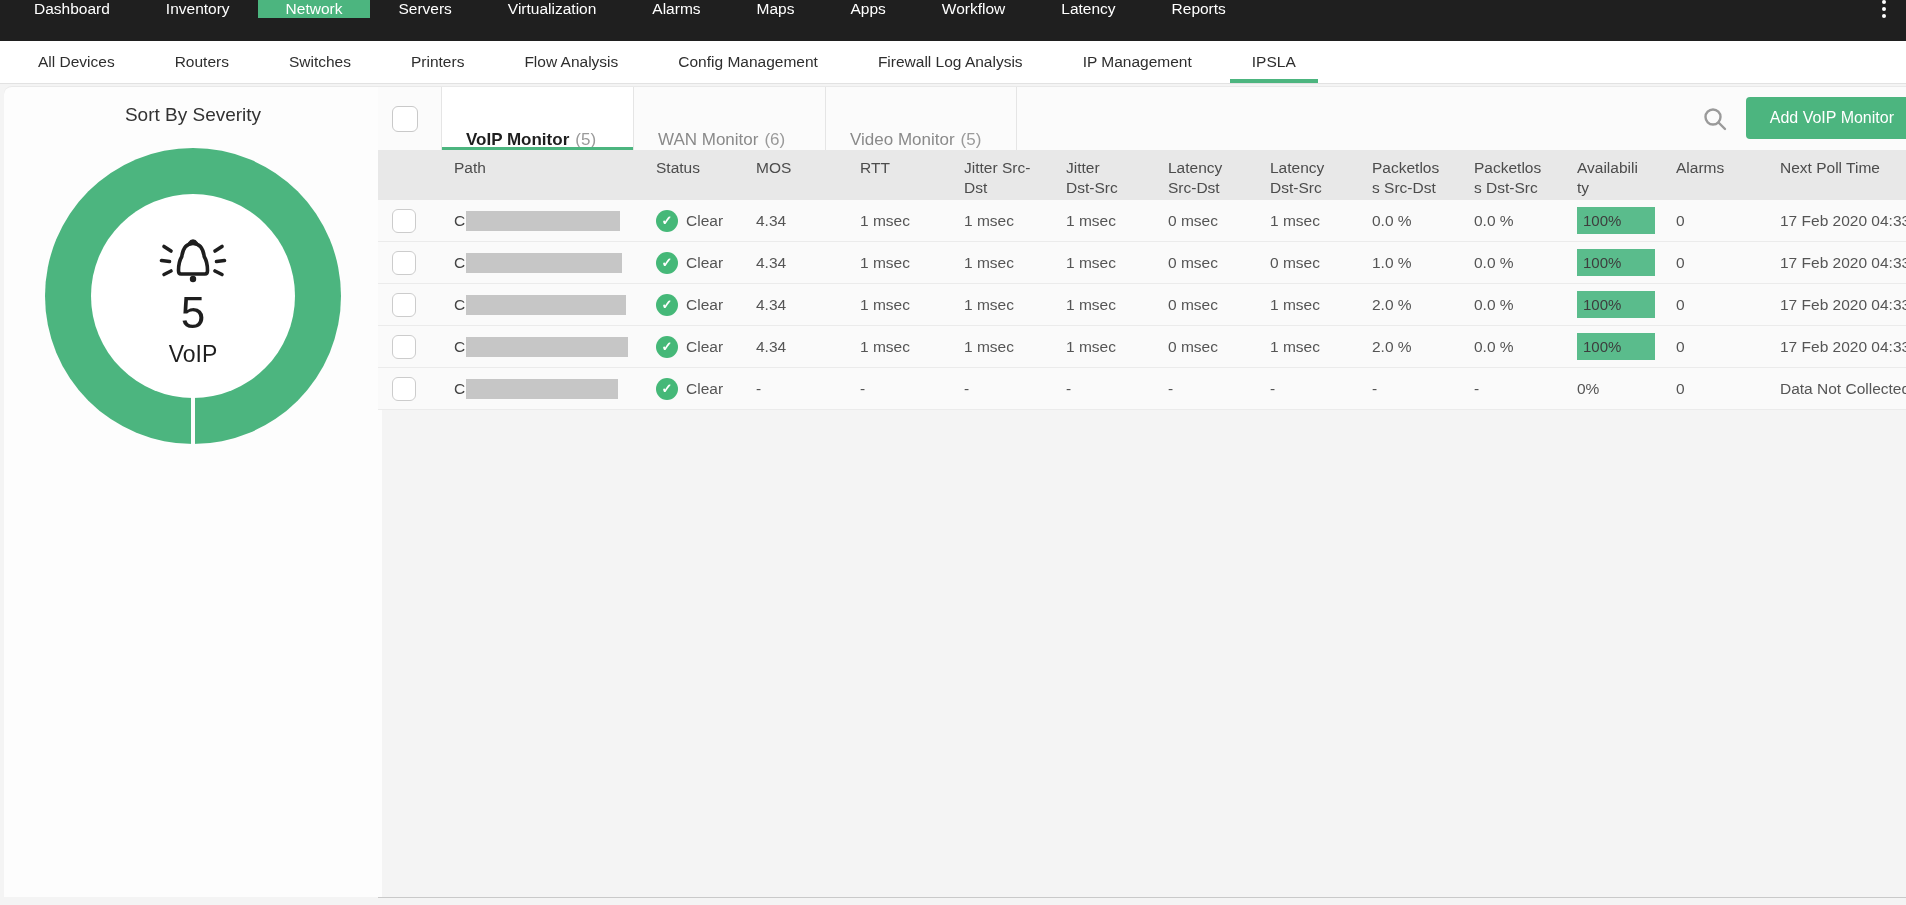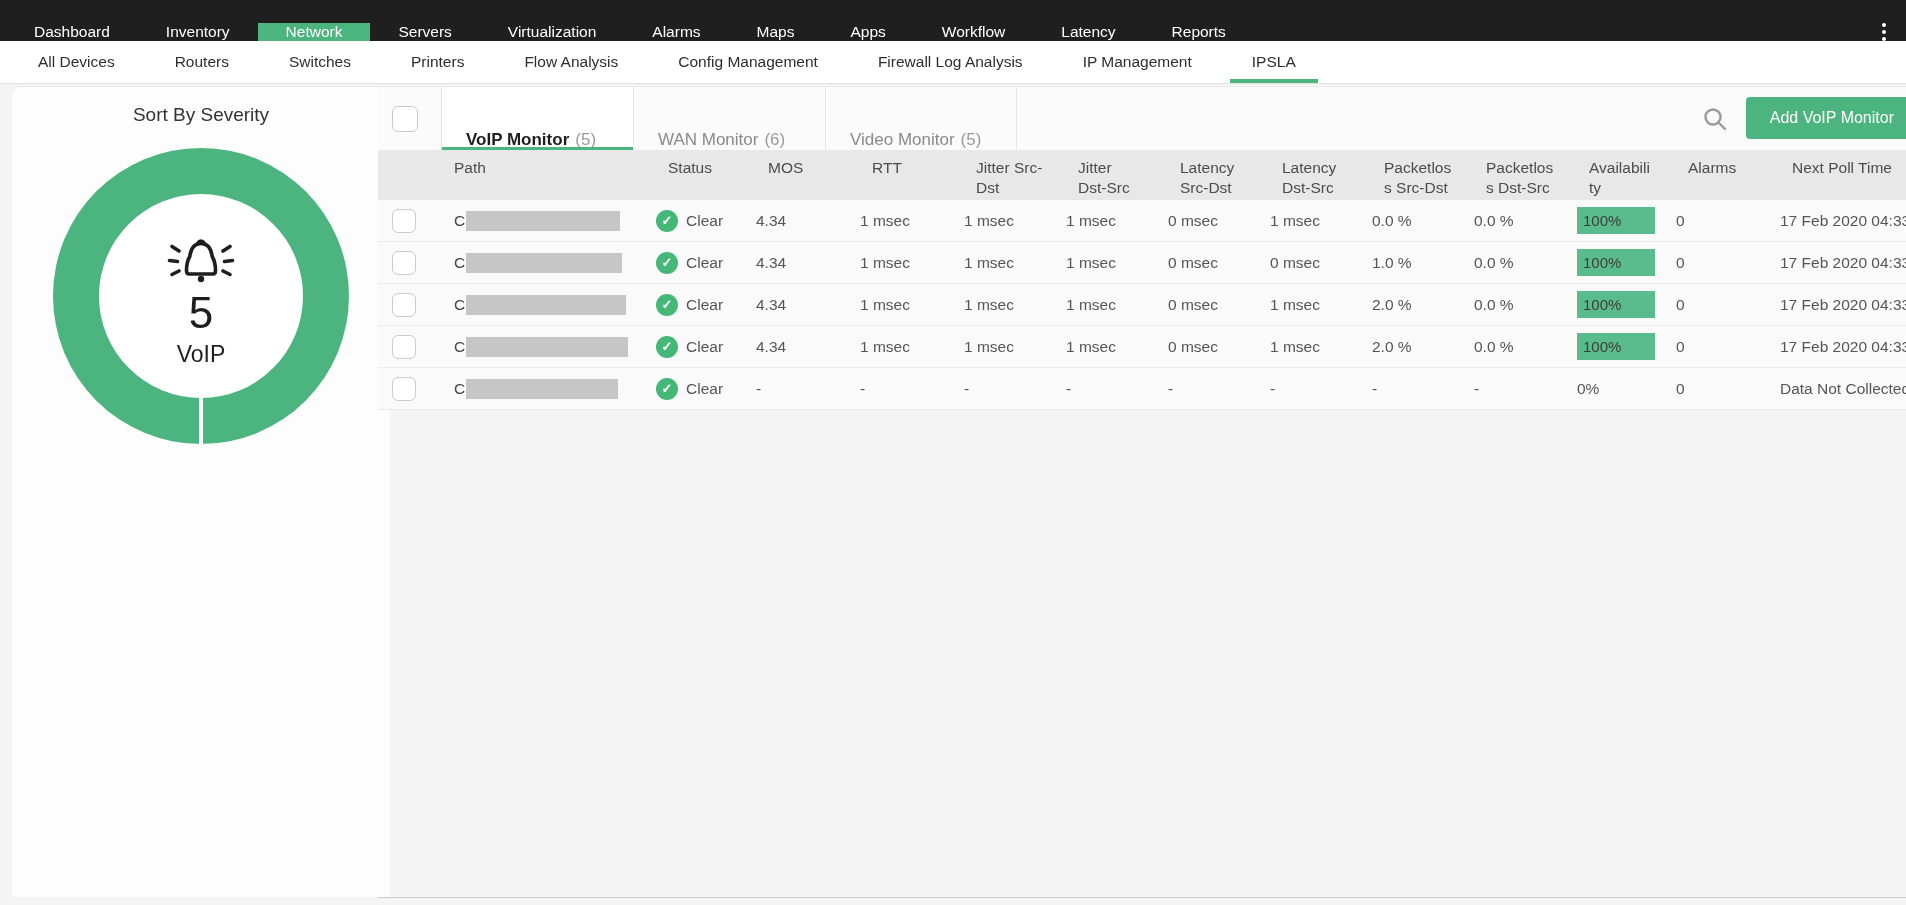--- a/index.html
+++ b/index.html
@@ -1,34 +1,34 @@
 <!DOCTYPE html>
 <html><head>
 <meta charset="utf-8">
 <style>
   * { box-sizing: border-box; margin: 0; padding: 0; }
   html,body { width:1906px; height:905px; overflow:hidden; }
   body { font-family:"Liberation Sans", sans-serif; background:#f4f4f4; }
 
   
-  .topnav { height:41px; background:#1f1f1f; display:flex; align-items:flex-end; color:#fff; padding-left:6px; }
+  .topnav { height:41px; background:#1f1f1f; display:flex; align-items:flex-start; color:#fff; padding-left:6px; }
   .nav-item { display:flex; align-items:center; padding:0 28px; font-size:15.5px; cursor:pointer; white-space:nowrap; }
   .nav-item.active { background:#4cb57f; }
   .nav-kebab { margin-left:auto; display:flex; flex-direction:column; justify-content:center; gap:3px; padding:0 20px; cursor:pointer; }
   .nav-kebab i { width:4px; height:4px; border-radius:50%; background:#fff; display:block; }
 
   
   .subnav { height:43px; background:#fff; border-bottom:1px solid #e2e2e2; display:flex; align-items:stretch; padding-left:8px; }
   .subnav-item { display:flex; align-items:center; padding:0 30px; font-size:15.5px; color:#2e2e2e; position:relative; cursor:pointer; white-space:nowrap; }
   .subnav-item.active::after { content:""; position:absolute; left:8px; right:8px; bottom:0; height:4px; background:#4cb57f; }
 
   
   .content { position:relative; height:821px; padding-top:2px; }
 
-  .sidebar { position:absolute; left:12px; top:2px; width:378px; bottom:8px; background:#fdfdfd; border-top:1px solid #e9e9e9; border-radius:8px 0 0 0; }
+  .sidebar { position:absolute; left:4px; top:2px; width:378px; bottom:8px; background:#fdfdfd; border-top:1px solid #e9e9e9; border-radius:8px 0 0 0; }
   .sidebar-title { text-align:center; padding-top:17px; font-size:19px; color:#333; }
 
   .donut { position:relative; width:296px; height:296px; margin:22px auto 0; border-radius:50%; background:#4cb57f; }
   .donut-notch { position:absolute; left:50%; bottom:0; transform:translateX(-50%); width:4px; height:47px; background:#fdfdfd; }
   .donut-hole { position:absolute; left:50%; top:50%; transform:translate(-50%,-50%); width:204px; height:204px; border-radius:50%; background:#fff;
                 display:flex; flex-direction:column; align-items:center; justify-content:center; }
   .donut-count { font-size:44px; color:#1e1e1e; line-height:1.05; margin-top:2px; }
   .donut-label { font-size:23px; color:#1e1e1e; margin-top:5px; }
 
   .main { position:absolute; left:378px; top:2px; right:0; bottom:0; overflow:hidden; }
@@ -146,21 +146,21 @@
         <line x1="16.5" y1="16.5" x2="23" y2="23" stroke="#9a9a9a" stroke-width="2.4" stroke-linecap="round"></line>
       </svg>
       <button class="add-btn">Add VoIP Monitor</button>
     </div>
 
     <div class="thead">
       <div class="th cb-col"></div>
     <div class="th" style="width: 202px;">
           <div>Path</div>
         </div>
-        <div class="th" style="width: 100px; margin-left: 12px;">
+        <div class="th" style="width: 100px;">
           <div>Status</div>
         </div>
         <div class="th" style="width: 104px;">
           <div>MOS</div>
         </div>
         <div class="th" style="width: 104px;">
           <div>RTT</div>
         </div>
         <div class="th" style="width: 102px;">
           <div>Jitter Src-</div>

